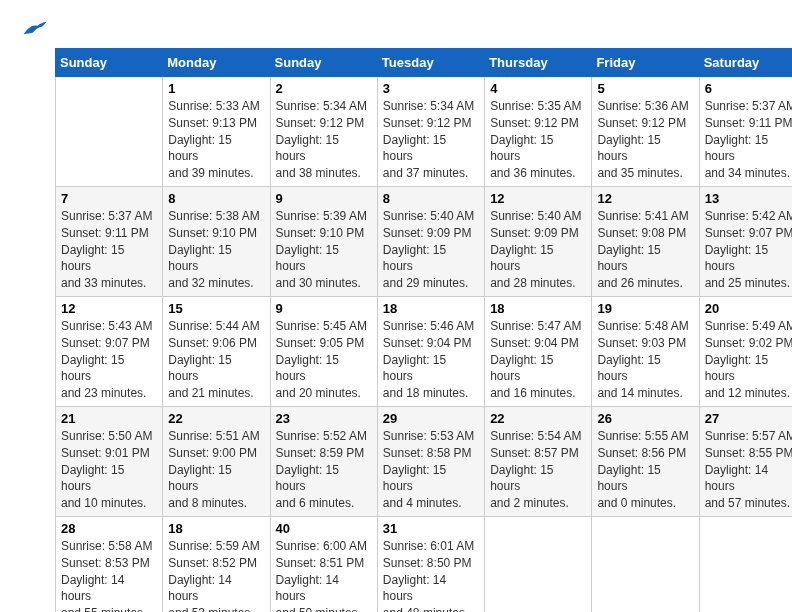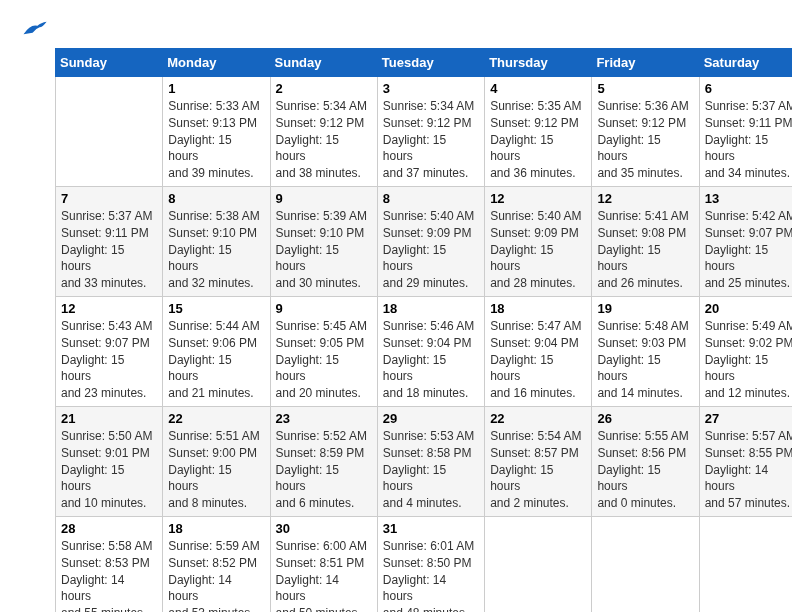--- a/index.html
+++ b/index.html
@@ -247,21 +247,21 @@
       <tr>
         <td>
           <span class="day-number">28</span>
           <div class="day-info">Sunrise: 5:58 AM<br>Sunset: 8:53 PM<br>Daylight: 14 hours<br>and 55 minutes.</div>
         </td>
         <td>
           <span class="day-number">18</span>
           <div class="day-info">Sunrise: 5:59 AM<br>Sunset: 8:52 PM<br>Daylight: 14 hours<br>and 53 minutes.</div>
         </td>
         <td>
-          <span class="day-number">30</span>
+          <span class="day-number">40</span>
           <div class="day-info">Sunrise: 6:00 AM<br>Sunset: 8:51 PM<br>Daylight: 14 hours<br>and 50 minutes.</div>
         </td>
         <td>
           <span class="day-number">31</span>
           <div class="day-info">Sunrise: 6:01 AM<br>Sunset: 8:50 PM<br>Daylight: 14 hours<br>and 48 minutes.</div>
         </td>
         <td></td>
         <td></td>
         <td></td>
       </tr>

